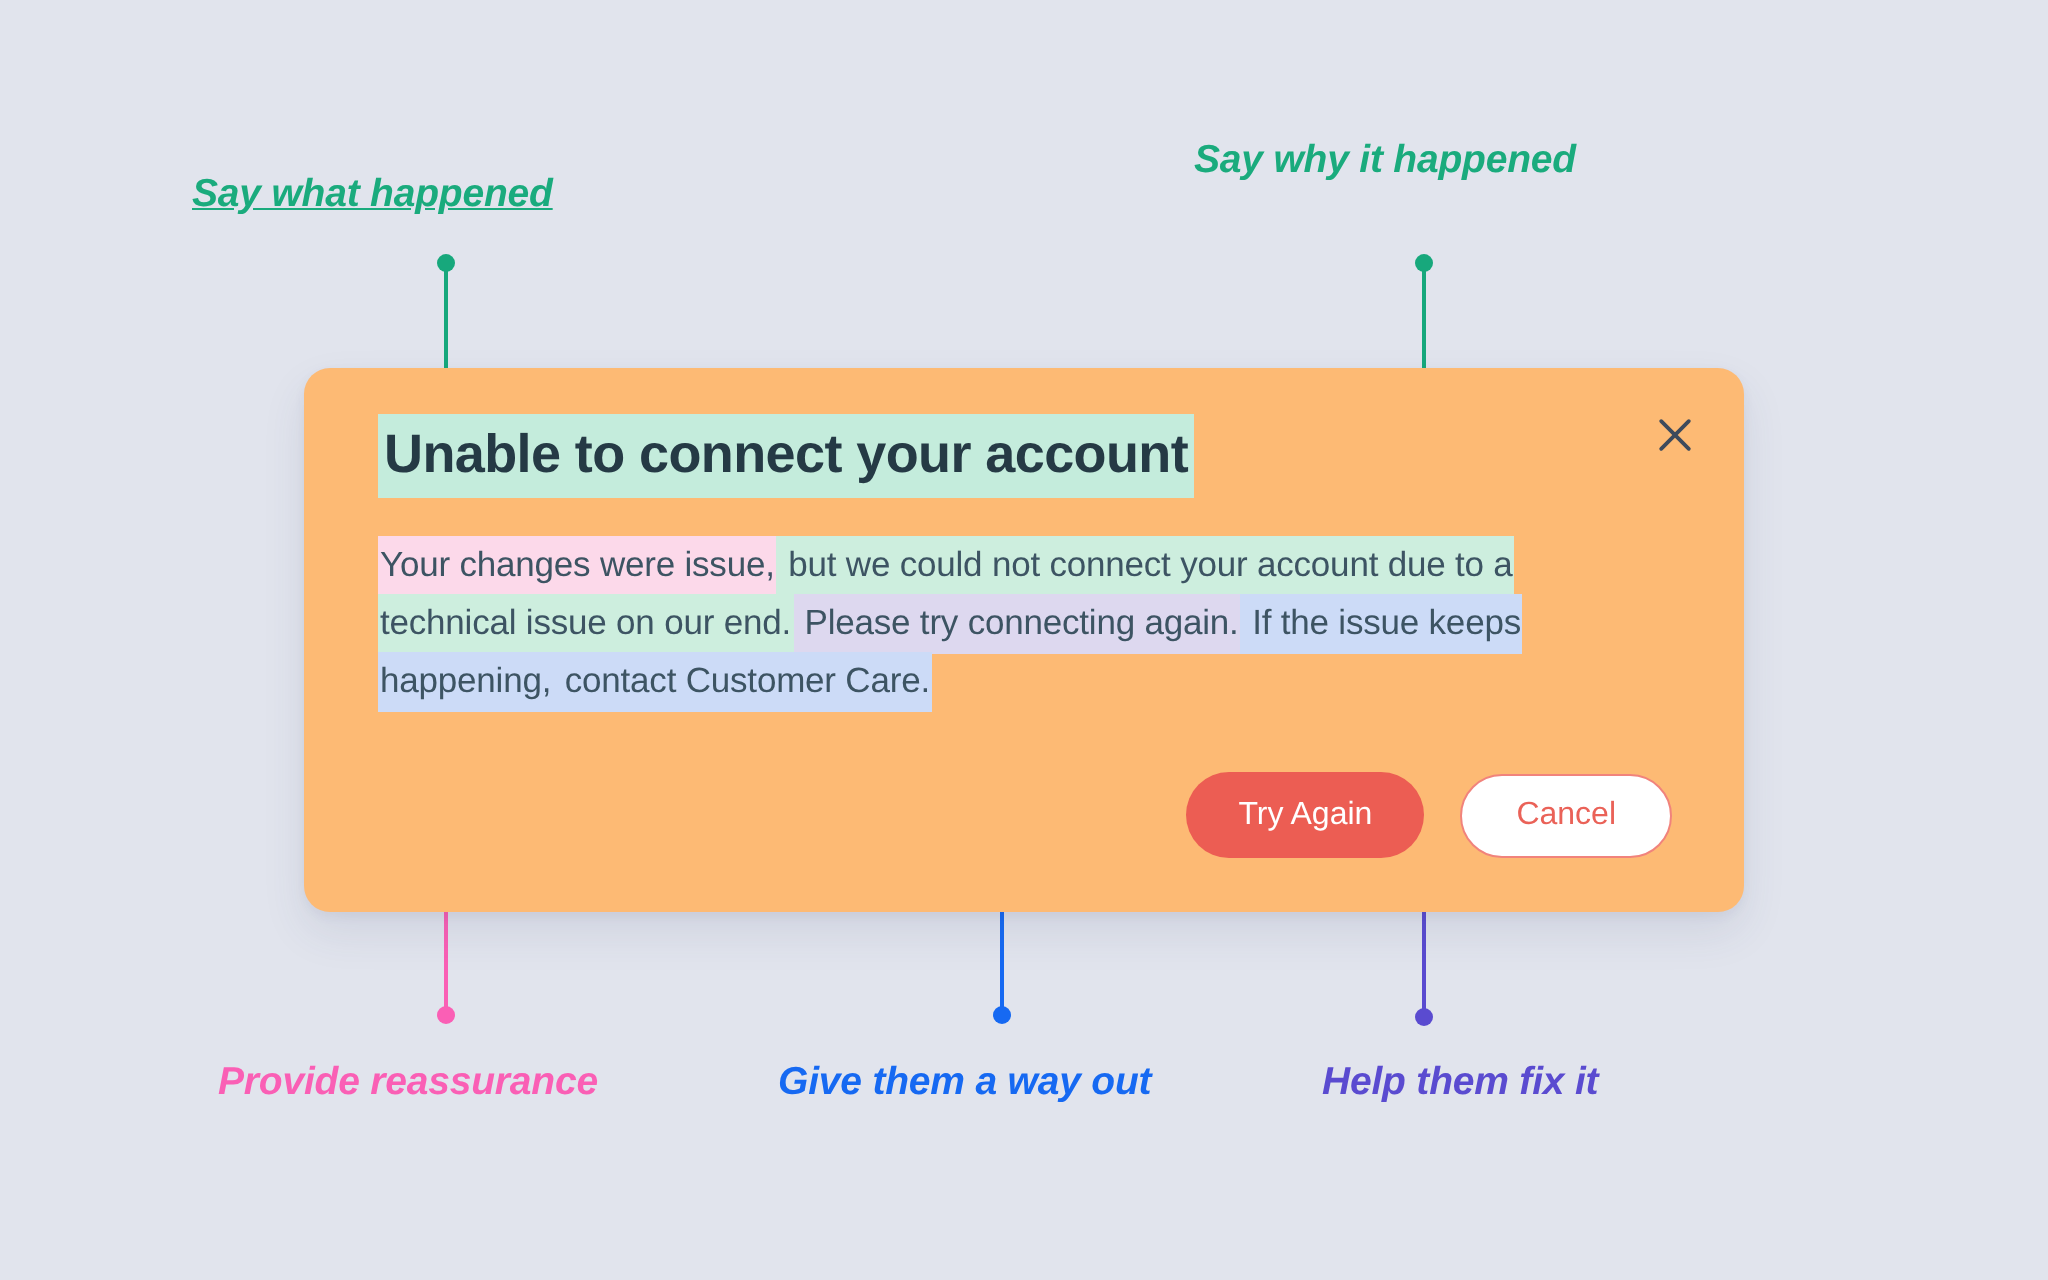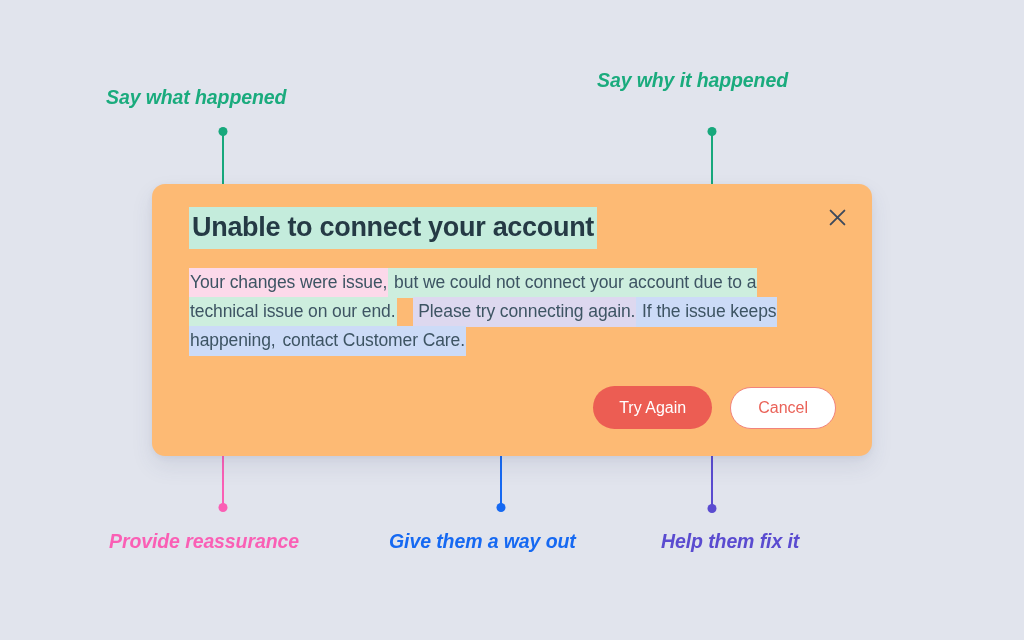--- a/index.html
+++ b/index.html
@@ -19,21 +19,21 @@
   
   .annotation {
     position: absolute;
     font-family: "Liberation Sans", sans-serif;
     font-style: italic;
     font-weight: bold;
     font-size: 19.5px;
     letter-spacing: -0.1px;
     white-space: nowrap;
   }
-  .ann-say-what     { left: 106px; top: 86px;  color: #1aab7d; }
+  .ann-say-what     { left: 96px; top: 86px;  color: #1aab7d; text-decoration: underline; }
   .ann-say-why      { left: 597px; top: 69px;  color: #1aab7d; }
   .ann-reassurance  { left: 109px; top: 530px; color: #fa5fb5; }
   .ann-way-out      { left: 389px; top: 530px; color: #1669f2; font-style: italic; }
   .ann-fix-it       { left: 661px; top: 530px; color: #5a4bd0; }
 
   
   .connector {
     position: absolute;
     width: 2px;
   }
@@ -112,21 +112,21 @@
     color: #3d5463;
     letter-spacing: -0.1px;
   }
   .modal-body .seg {
     padding: 4px 1px 6px 1px;
     box-decoration-break: clone;
     -webkit-box-decoration-break: clone;
   }
   .seg-pink   { background: #fcd9ea; }
   .seg-green  { background: #cdeede; }
-  .seg-purple { background: #ddd8ef; margin-left: 16px; }
+  .seg-purple { background: #ddd8ef; }
   .seg-blue   { background: #ccdbf7; }
   .body-link  { color: #3d5463; cursor: pointer; }
 
   
   .modal-actions {
     position: absolute;
     right: 36px;
     bottom: 27px;
     display: flex;
     align-items: center;

